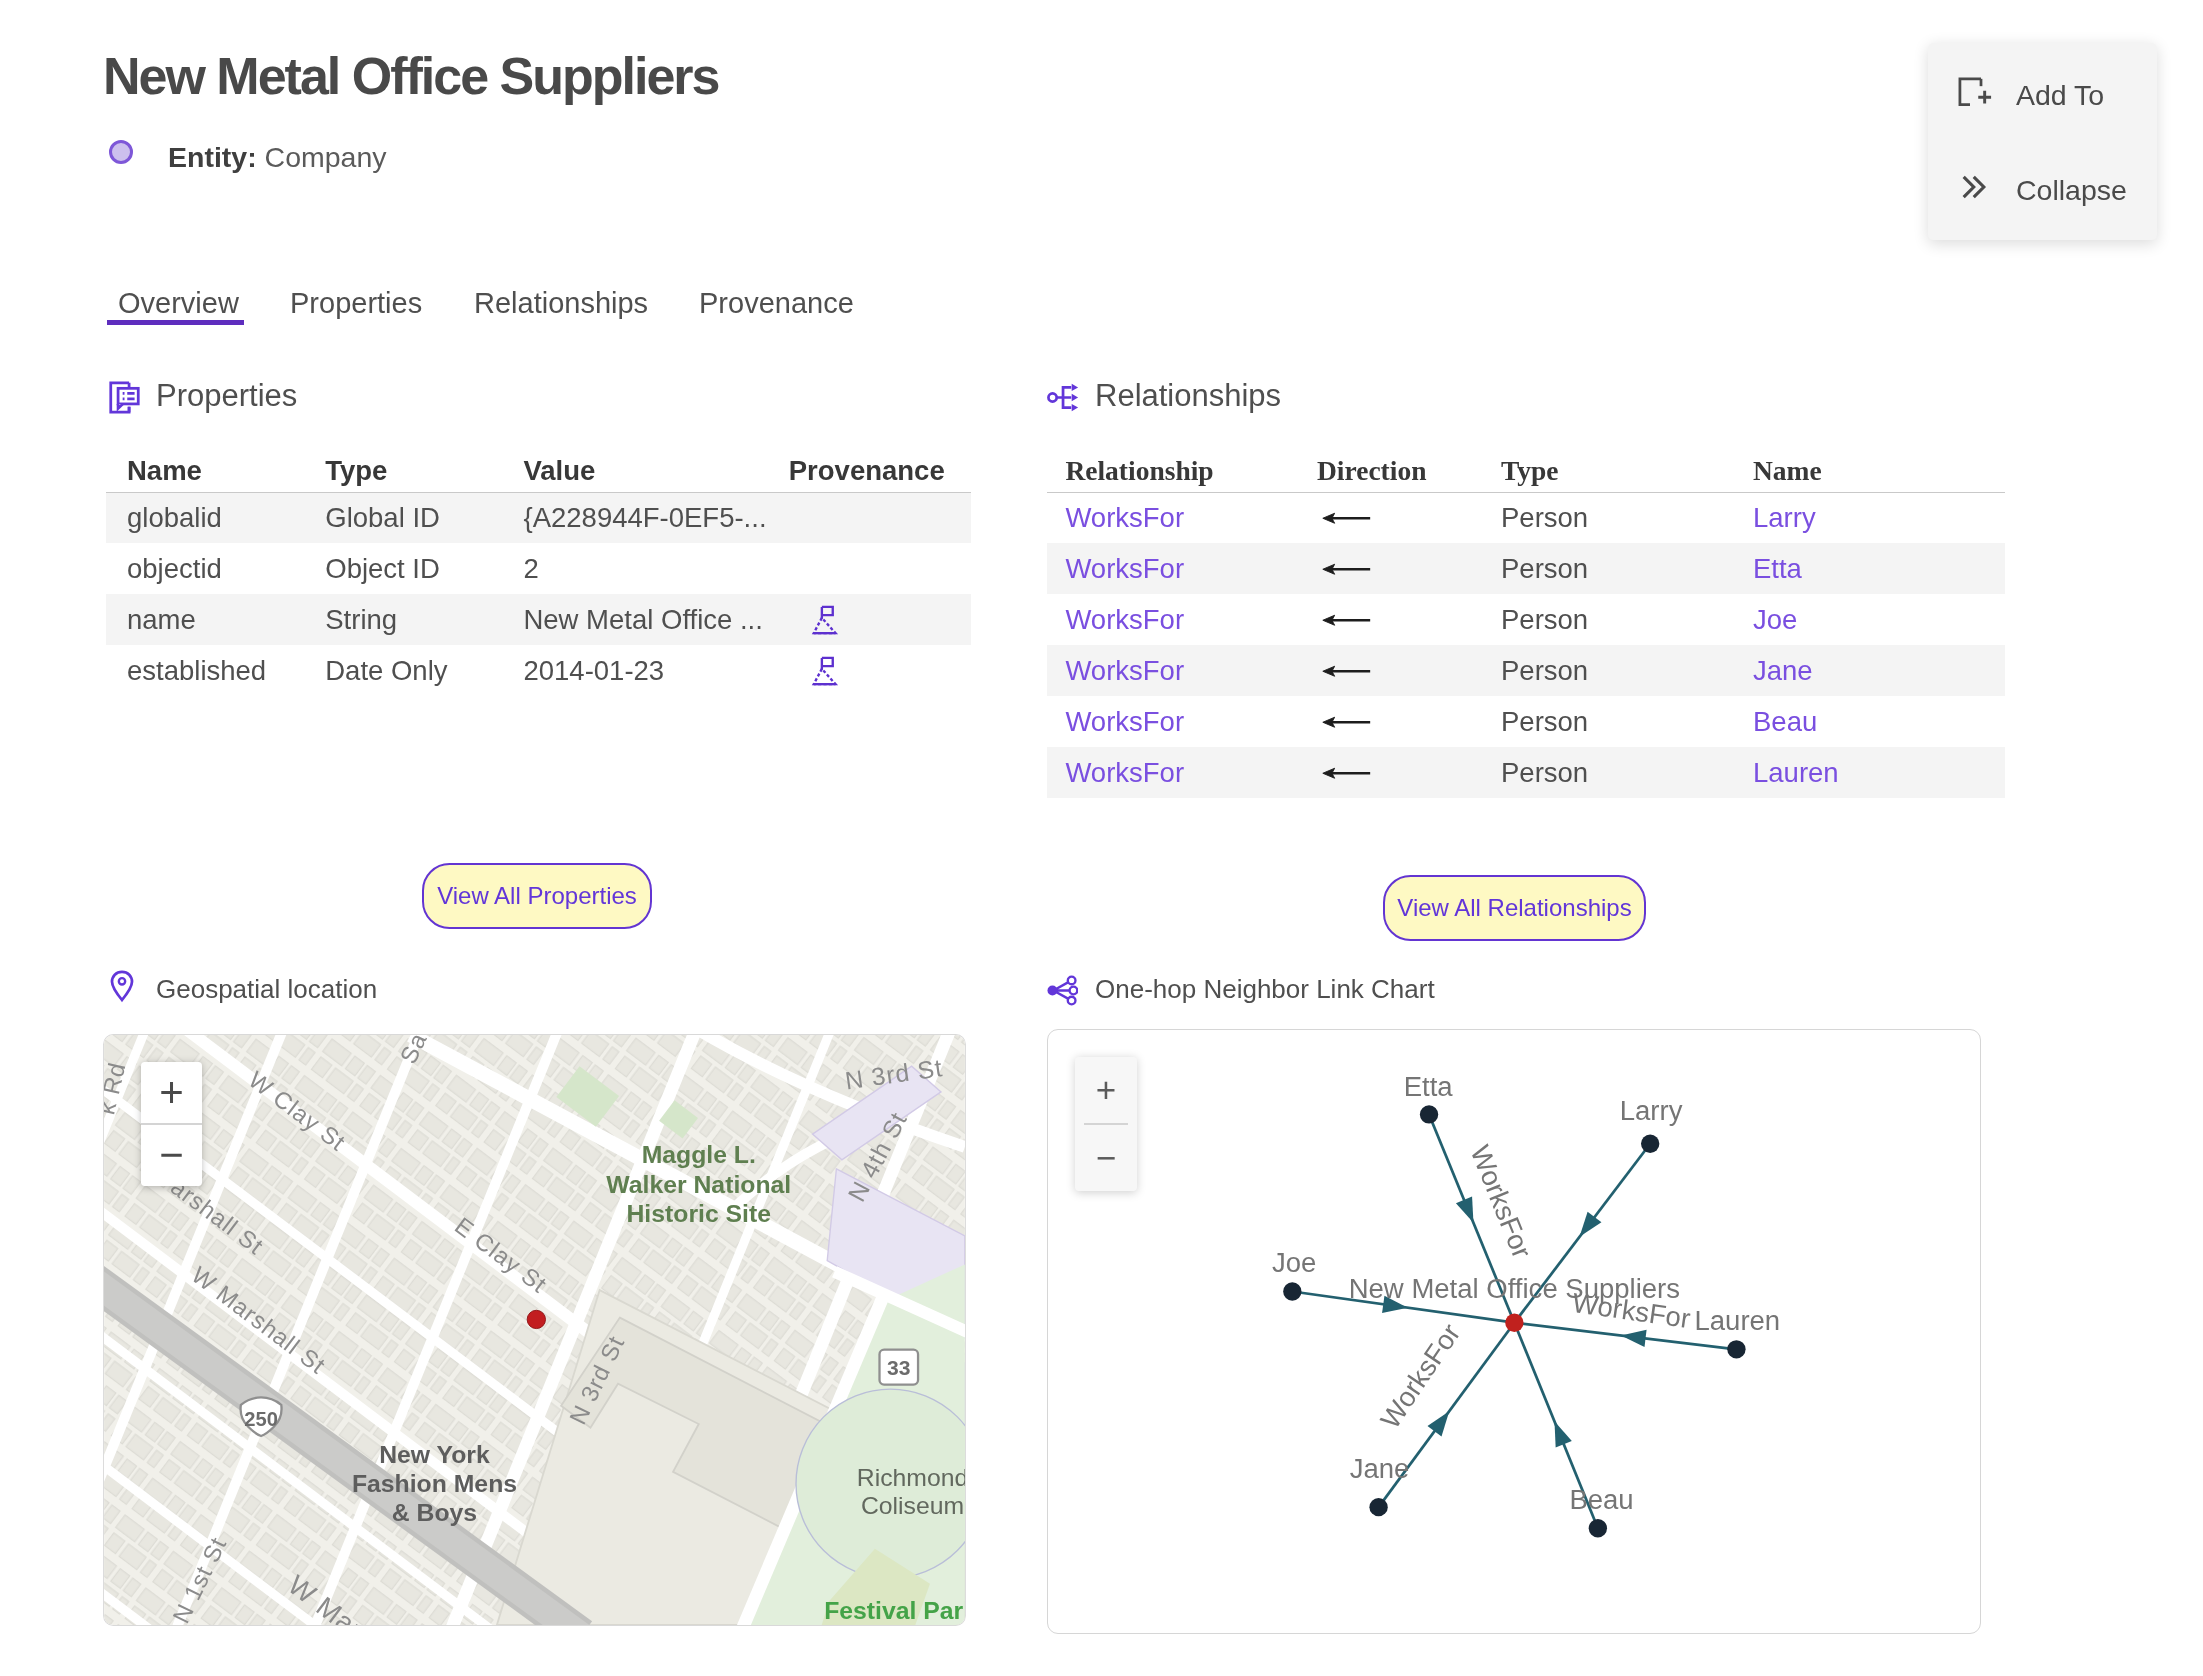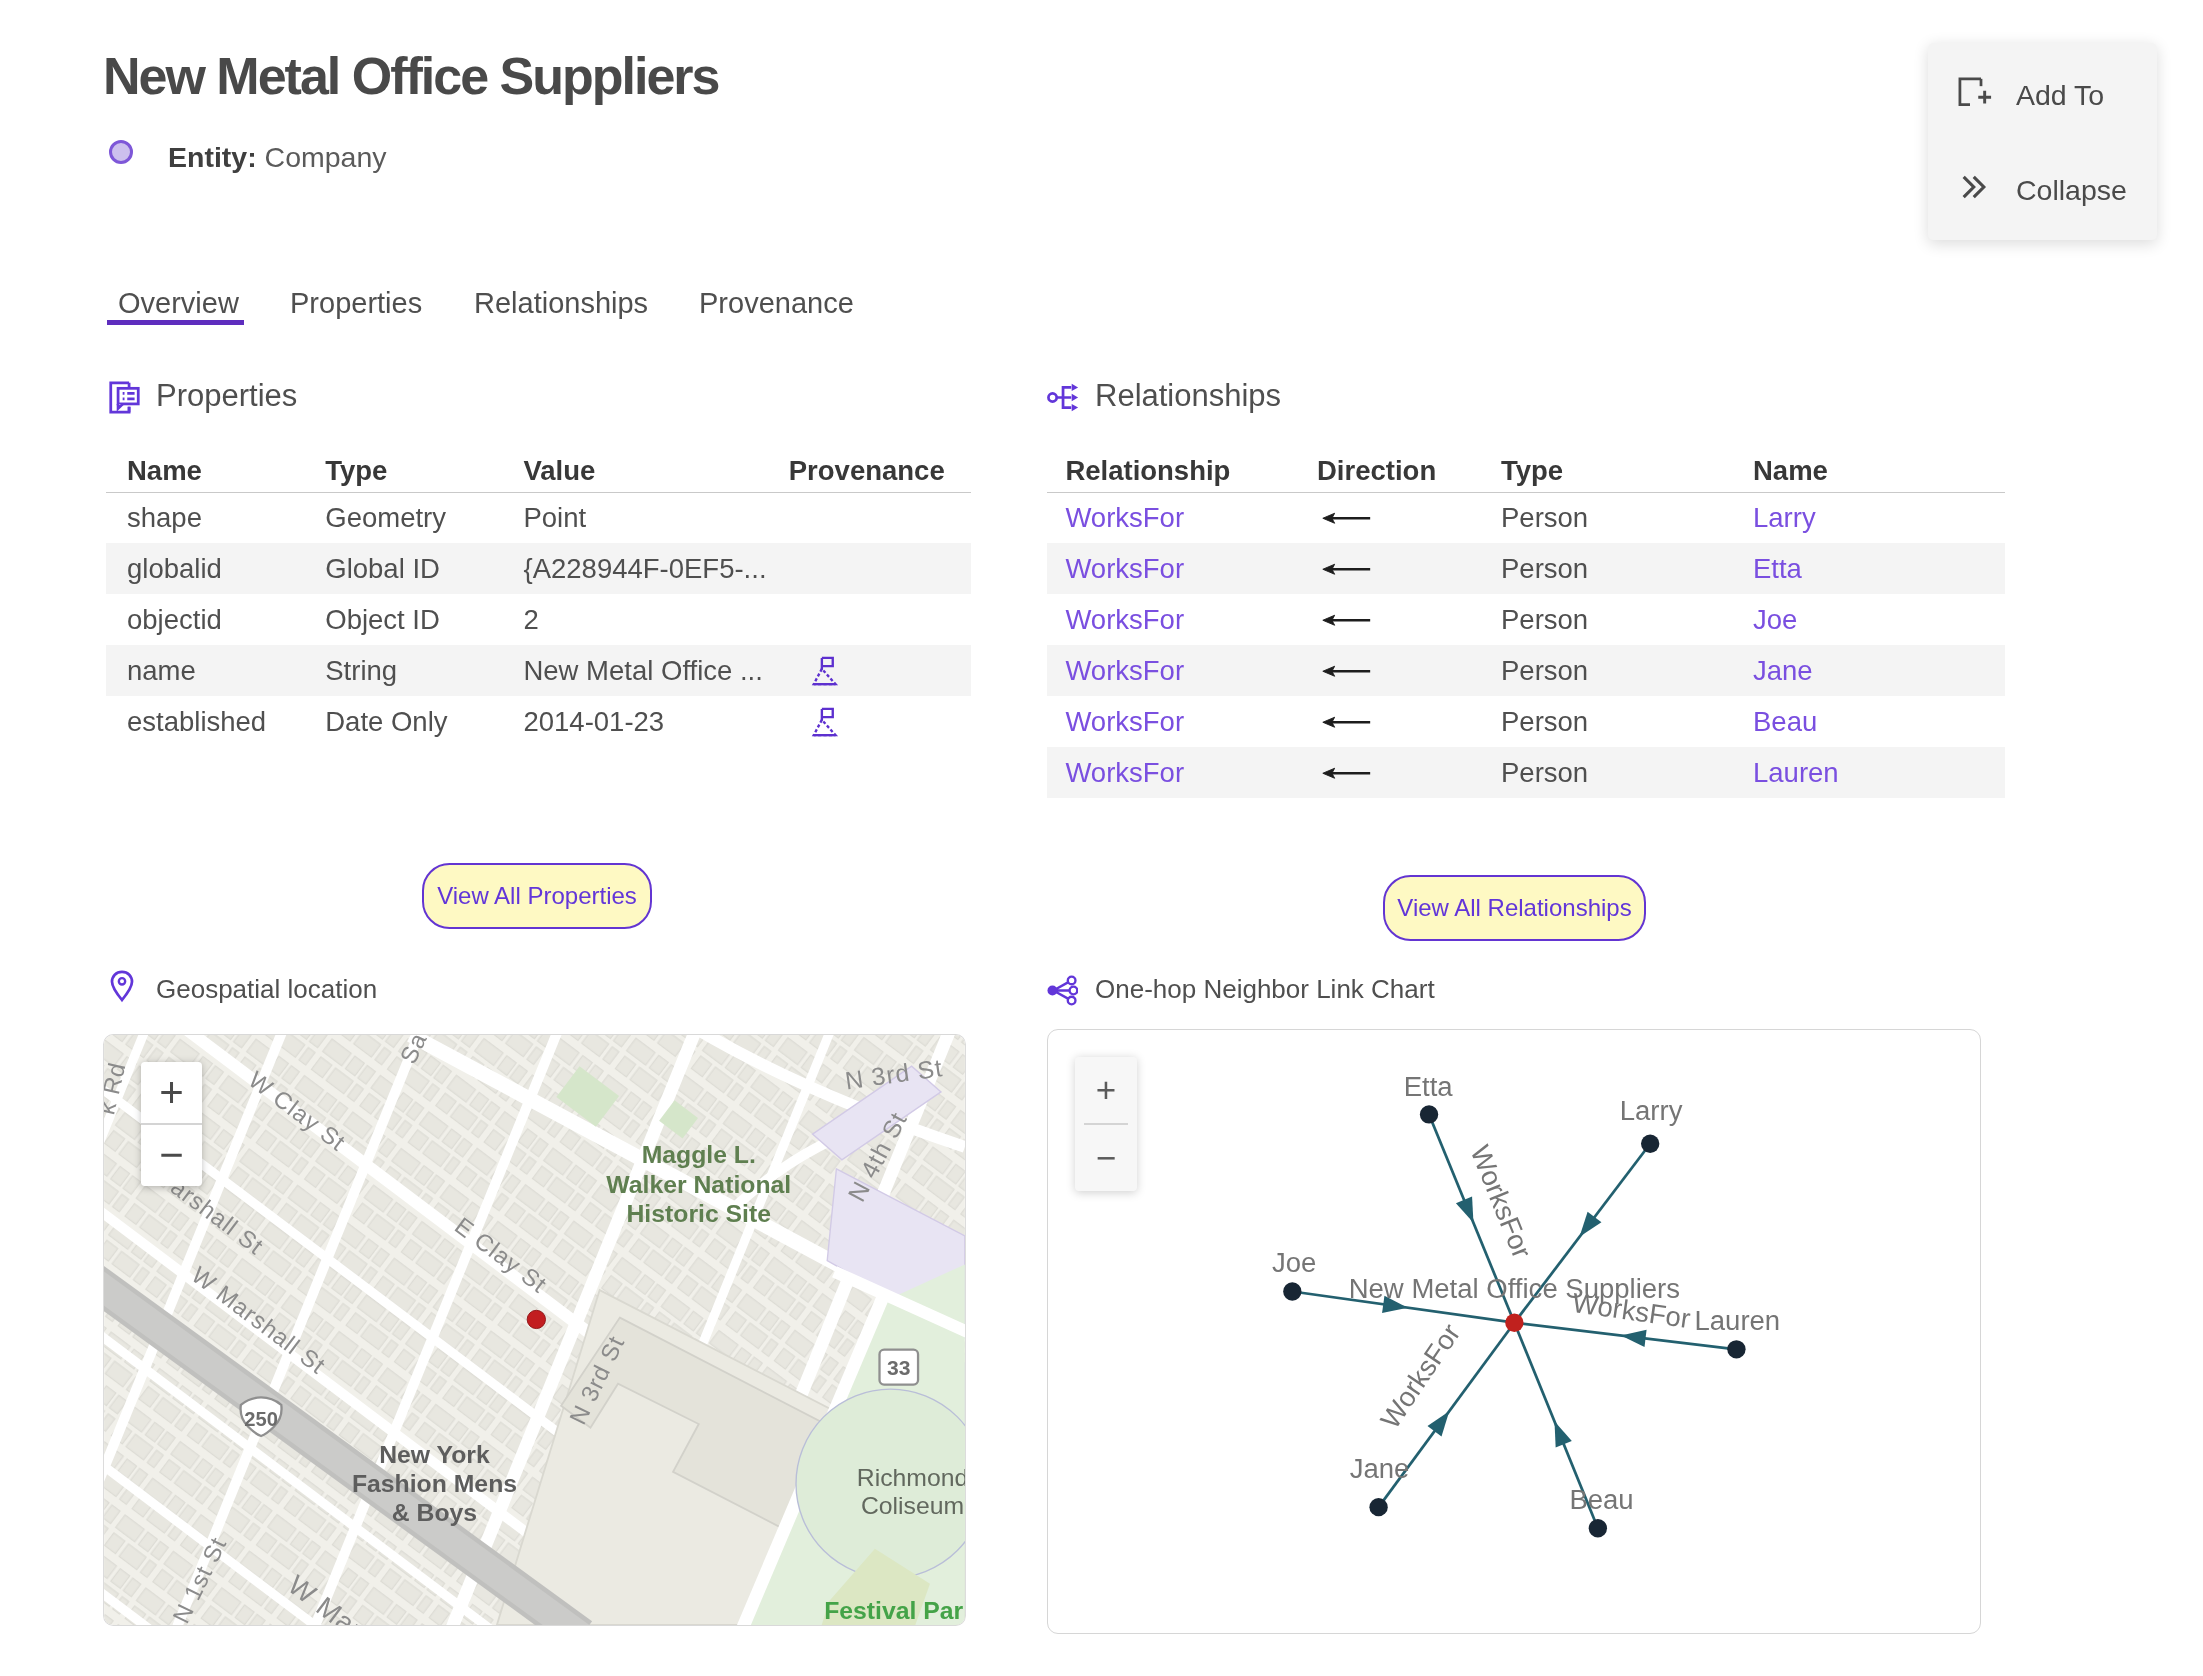--- a/index.html
+++ b/index.html
@@ -78,26 +78,20 @@
         <col style="width:265px">
         <col style="width:182px">
       </colgroup>
       <tbody>
         <tr style="border-bottom:1.8px solid #c9c9c9;">
         <th style="padding-left:21px;">Name</th>
           <th>Type</th>
           <th>Value</th>
           <th>Provenance</th>
       </tr>
-      <tr>
-          <td style="padding-left:21px;">shape</td>
-          <td>Geometry</td>
-          <td>Point</td>
-          <td></td>
-        </tr>
       <tr class="stripe">
           <td style="padding-left:21px;">globalid</td>
           <td>Global ID</td>
           <td>{A228944F-0EF5-...</td>
           <td></td>
         </tr>
       <tr>
           <td style="padding-left:21px;">objectid</td>
           <td>Object ID</td>
           <td>2</td>
@@ -133,21 +127,21 @@
 
   <div class="abs" style="left:1047px; top:450px; width:957px;">
     <table class="dt" style="width:957px;">
       <colgroup>
         <col style="width:270px">
         <col style="width:184px">
         <col style="width:252px">
         <col style="width:252px">
       </colgroup>
       <tbody>
-        <tr style="border-bottom:1.8px solid #c9c9c9;">
+        <tr style="border-bottom:1.8px solid #c9c9c9;font-family:Liberation Serif, serif;">
         <th style="padding-left:18.4px;">Relationship</th>
           <th>Direction</th>
           <th>Type</th>
           <th>Name</th>
       </tr>
       <tr>
           <td style="padding-left:18.4px;" class="plink">WorksFor</td>
           <td><svg width="51" height="16.5" viewBox="0 0 56 18" style="margin-left:3.7px;">
               <g stroke="#1d1d1d" stroke-width="2.6" fill="#1d1d1d">
                 <line x1="7" y1="9" x2="54" y2="9"></line>

